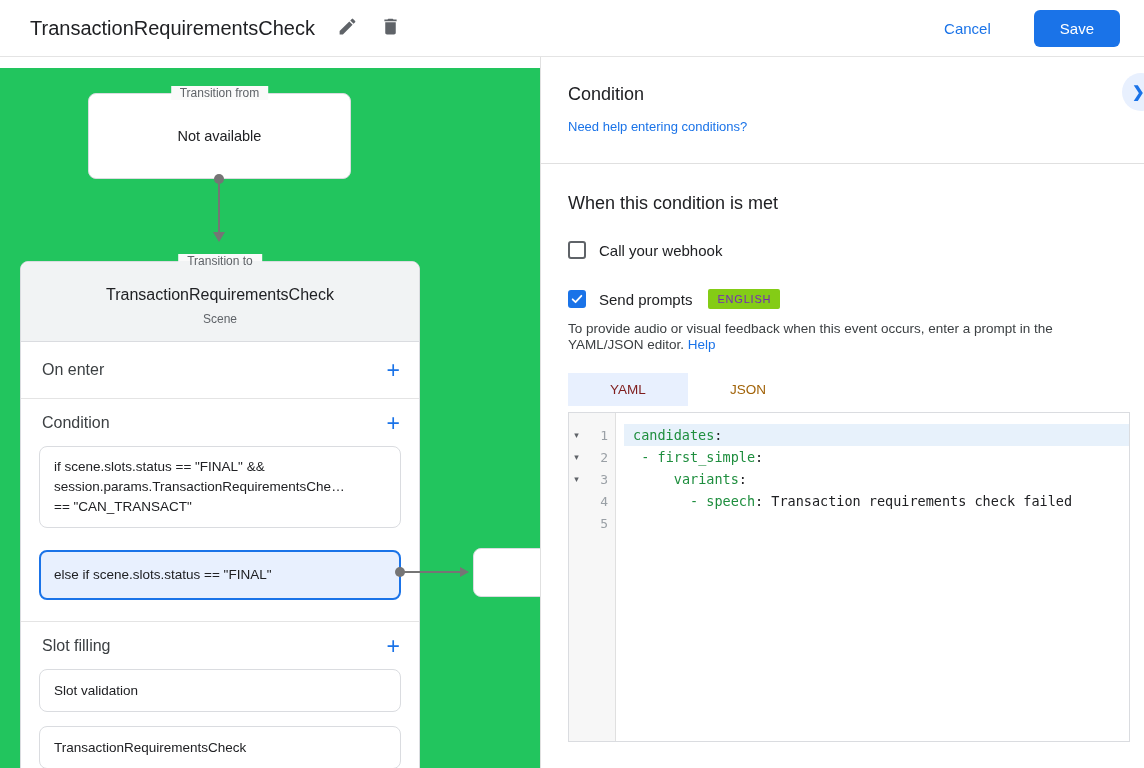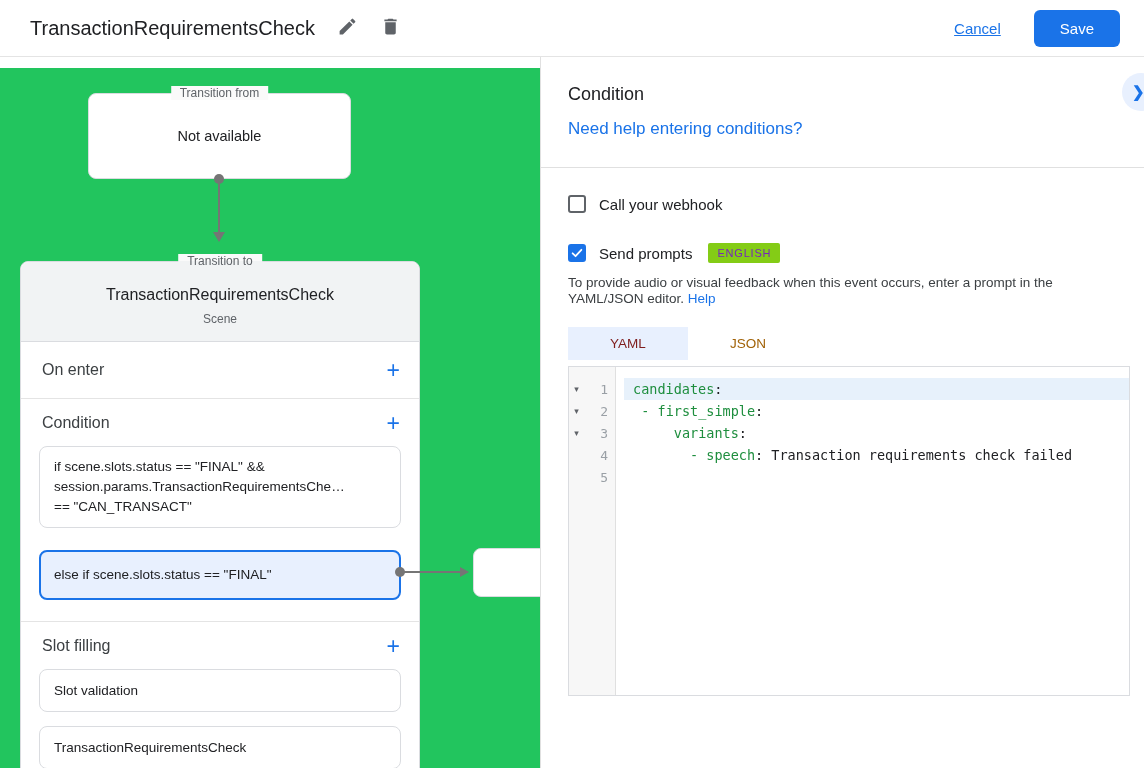--- a/index.html
+++ b/index.html
@@ -8,21 +8,21 @@
   .app { position:relative; width:1144px; height:768px; overflow:hidden; }
 
   
   .hdr { position:absolute; top:0; left:0; width:1144px; height:57px; background:#fff;
     border-bottom:1px solid #e4e4e4; display:flex; align-items:center; padding:0 24px 0 30px; z-index:30; }
   .hdr-title { font-size:20px; color:#202124; font-weight:400; }
   .hdr-icon-btn { background:none; border:none; margin-left:22px; cursor:pointer; display:flex; align-items:center; }
   .hdr-icon-btn svg { width:21px; height:21px; fill:#5f6368; }
   .hdr-spacer { flex:1; }
   .cancel-btn { background:none; border:none; color:#1a73e8; font-size:15px; font-weight:500;
-    font-family:inherit; margin-right:33px; cursor:pointer;text-decoration:underline; }
+    font-family:inherit; margin-right:43px; cursor:pointer; }
   .save-btn { background:#1a73e8; color:#fff; border:none; border-radius:6px; font-family:inherit;
     font-size:15px; font-weight:500; padding:8px 26px; height:37px; cursor:pointer; }
 
   
   .left-pane { position:absolute; top:68px; left:0; width:540px; height:711px; background:#22c55e; overflow:hidden; }
   .right-pane { position:absolute; top:57px; left:540px; width:604px; height:711px; background:#fff;
     border-left:1px solid #e0e0e0; overflow:hidden; }
 
   
   .tfrom { position:absolute; left:88px; top:25px; width:263px; height:86px; background:#fff;
@@ -66,21 +66,21 @@
   .rp-inner { padding:0 14px 0 27px; position:relative; }
   .rp-title { font-size:18px; font-weight:400; color:#202124; padding-top:27px; }
   .expand-btn { position:absolute; right:-16px; top:16px; width:38px; height:38px; border-radius:50%;
     background:#e8f0fe; border:none; cursor:pointer; color:#1a73e8; font-size:15px; font-weight:700;
     text-align:left; padding-left:10px; }
   .cond-row { margin-top:19px; height:37px; display:flex; border:1px solid #dadce0; border-radius:1px; background:#fff; }
   .cond-prefix { background:#f1f3f4; border-right:1px solid #dadce0; display:flex; align-items:center;
     padding:0 13px; font-size:15px; color:#202124; white-space:nowrap; }
   .cond-input { flex:1; border:none; outline:none; padding:0 16px; font-size:15px; color:#202124;
     font-family:inherit; background:transparent; }
-  .help-link { display:inline-block; margin-top:14px; font-size:17px; color:#1a73e8; text-decoration:none; }
+  .help-link { display:inline-block; margin-top:14px; font-size:13px; color:#1a73e8; text-decoration:none; }
   .rp-divider { border:none; border-top:1px solid #e0e0e0; margin-top:28px; }
   .rp-h2 { font-size:18px; font-weight:400; color:#202124; margin-top:29px; }
   .chk-row { display:flex; align-items:center; margin-top:27px; }
   .chk-row.second { margin-top:30px; }
   .chkbox { width:18px; height:18px; border:2px solid #5f6368; border-radius:3px; background:#fff;
     cursor:pointer; flex:0 0 auto; display:flex; align-items:center; justify-content:center; }
   .chkbox.checked { background:#1a73e8; border-color:#1a73e8; }
   .chkbox svg { width:14px; height:14px; display:none; }
   .chkbox.checked svg { display:block; }
   .chk-label { margin-left:13px; font-size:15px; font-weight:500; color:#202124; }
@@ -187,20 +187,21 @@
     <div class="rp-inner">
       <div class="rp-title">Condition</div>
       <button class="expand-btn"><span>❯</span></button>
 
       <a class="help-link" href="#">Need help entering conditions?</a>
     </div>
 
     <hr class="rp-divider">
 
     <div class="rp-inner">
+      <div class="rp-h2">When this condition is met</div>
 
       <div class="chk-row">
         <div class="chkbox" id="webhook-chk">
           <span></span>
         </div>
         <span class="chk-label">Call your webhook</span>
       </div>
 
       <div class="chk-row second">
         <div class="chkbox checked" id="prompts-chk">

